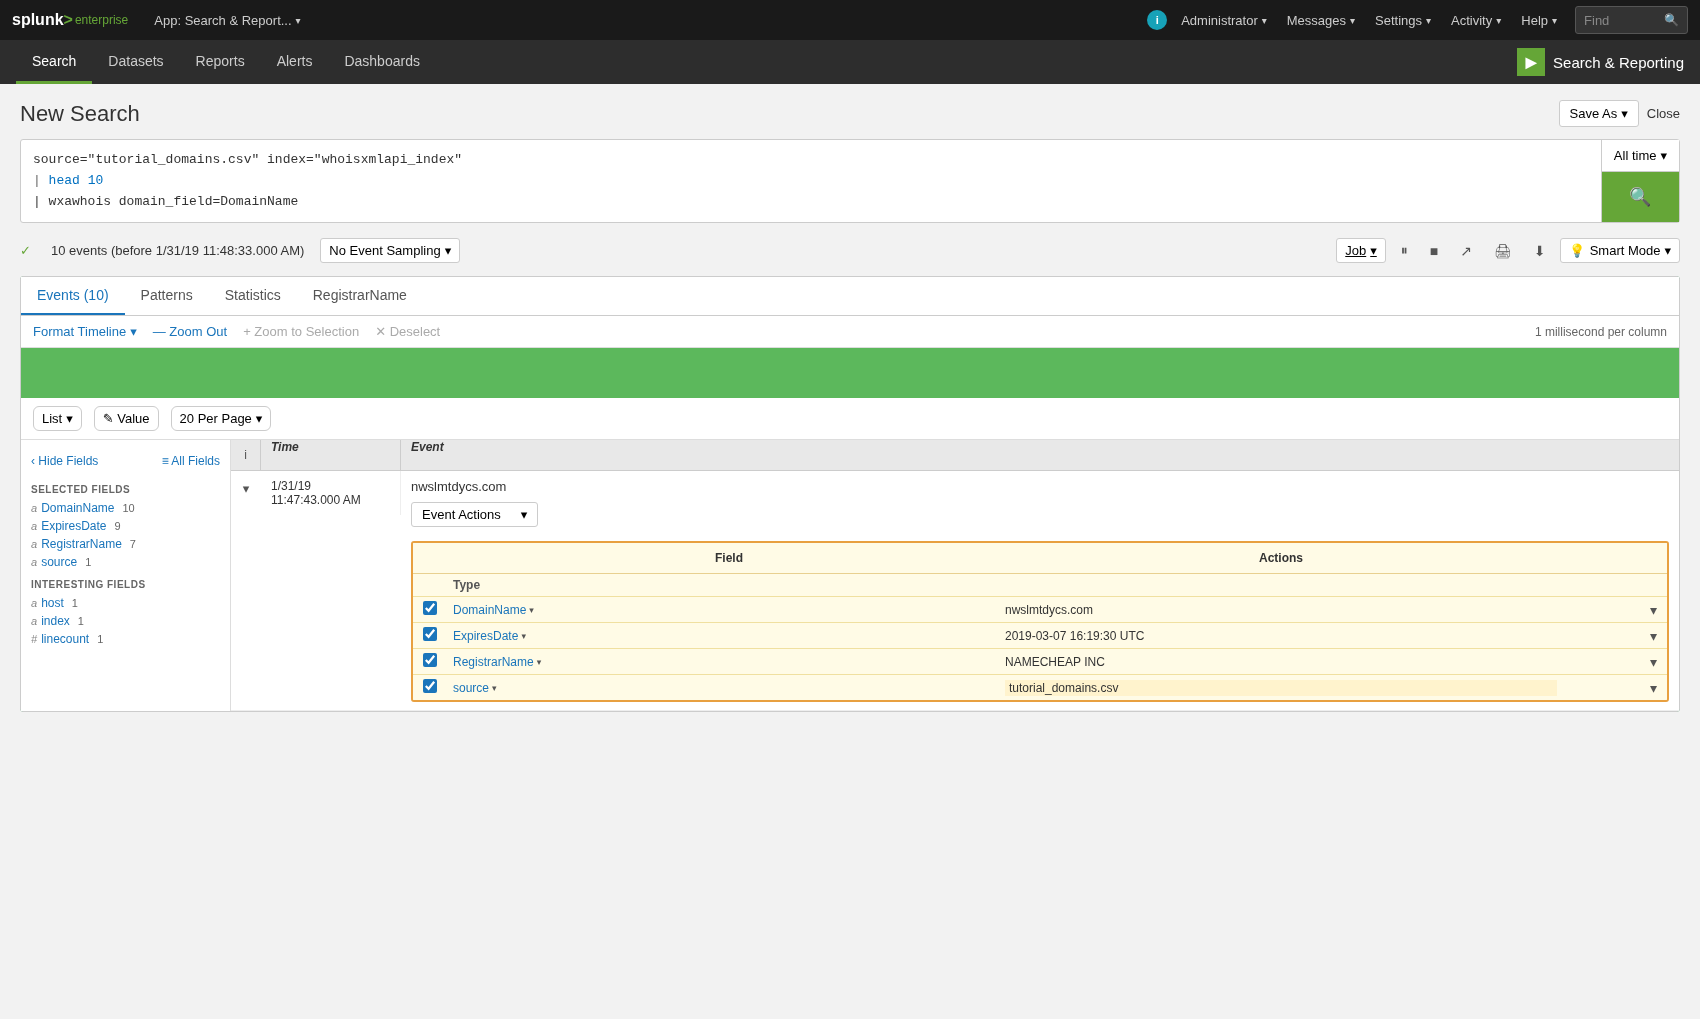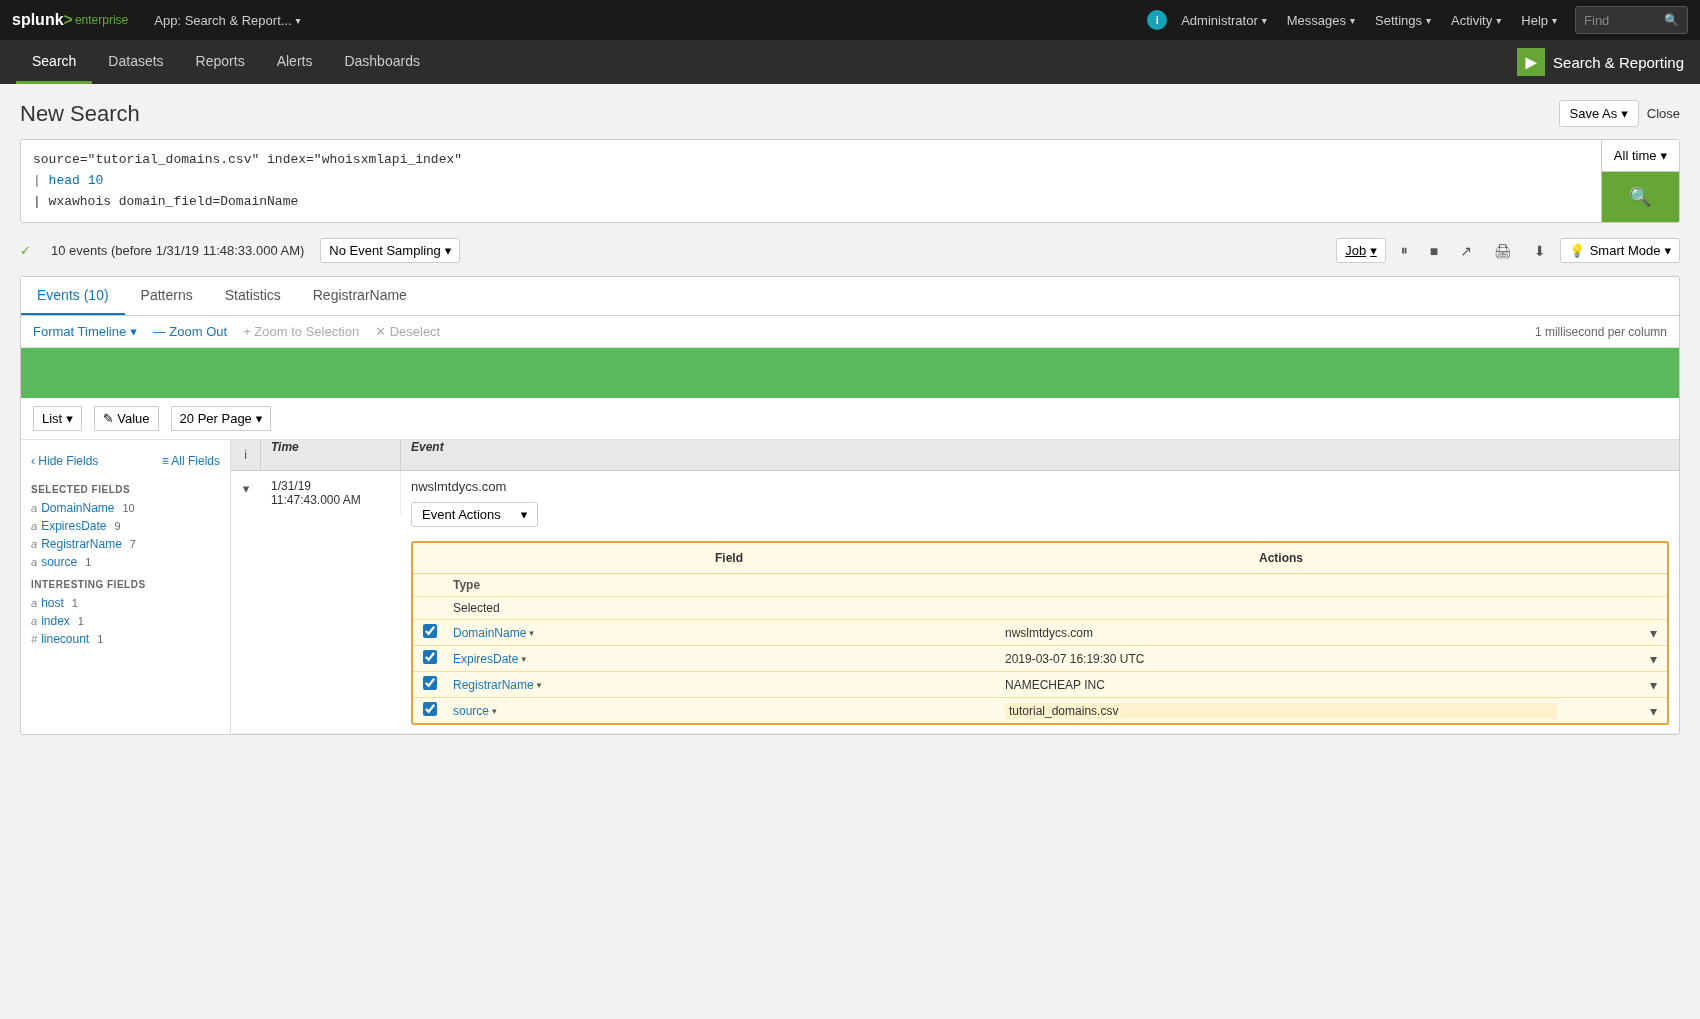--- a/index.html
+++ b/index.html
@@ -324,21 +324,21 @@
       background: white;
       display: flex;
       align-items: center;
       padding: 8px 12px;
       border-bottom: 1px solid #ddd;
       gap: 12px;
     }
     .view-btn {
       background: white;
       border: 1px solid #ccc;
-      border-radius: 0;
+      border-radius: 6px;
       padding: 4px 8px;
       font-size: 13px;
       cursor: pointer;
       display: flex;
       align-items: center;
       gap: 4px;
     }
 
     
     .results-area {
@@ -821,26 +821,20 @@
                   <div class="detail-col-header">Field</div>
                   <div class="detail-col-header">Actions</div>
                 </div>
 
                 <div style="display:grid;grid-template-columns:30px 1fr 1fr 100px;align-items:center;padding:4px 10px;background:#fffbe6;border-bottom:1px solid #f0e0a0;">
                   <div></div>
                   <div style="font-size:12px;font-weight:bold;color:#555;">Type</div>
                   <div></div>
                   <div></div>
                 </div>
-                <div style="display:grid;grid-template-columns:30px 1fr 1fr 100px;align-items:center;padding:4px 10px;background:#fffbe6;border-bottom:1px solid #f0e0a0;">
-                  <div></div>
-                  <div style="font-size:12px;color:#333;">Selected</div>
-                  <div></div>
-                  <div></div>
-                </div>
 
                 <div class="event-detail-row">
                   <div class="detail-check">
                     <input type="checkbox" class="detail-checkbox" checked="" style="">
                   </div>
                   <div class="detail-field-name">
                     <span>DomainName</span>
                     <span class="caret">▾</span>
                   </div>
                   <div class="detail-value">nwslmtdycs.com</div>

